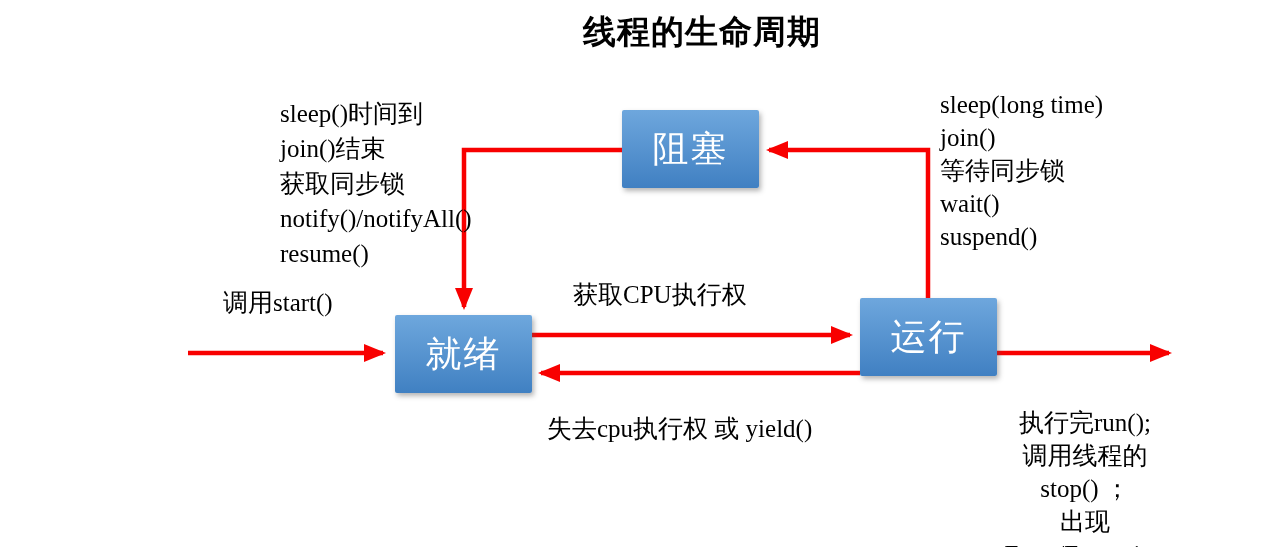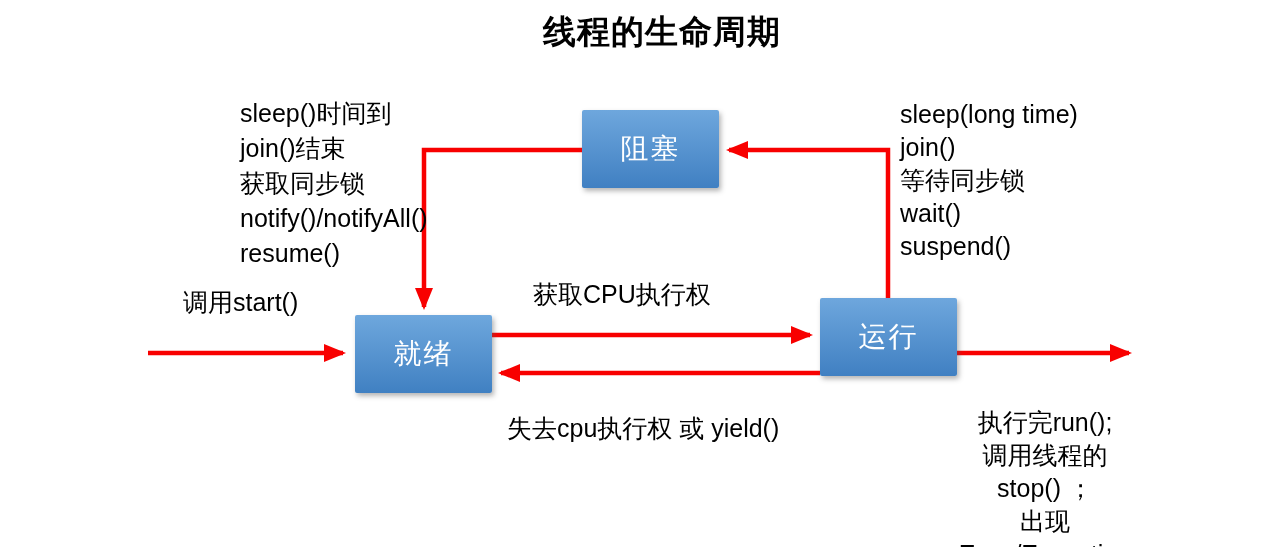--- a/index.html
+++ b/index.html
@@ -2,22 +2,23 @@
 <html style="--arrow: #f80000; --box-top: #6ea7dd; --box-bottom: #4080c2; --box-text: #ffffff; --text: #000000;"><head>
 <meta charset="utf-8">
 <style>
   html,body { margin:0; padding:0; background:#ffffff; }
   .canvas {
     position: relative;
     width: 1132px;
     height: 547px;
     background: #ffffff;
     overflow: hidden;
-    font-family: Liberation Sans, sans-serif;
+    font-family: Liberation Serif, serif;
     color: var(--text, #000000);
+    margin-left: 40px;
   }
   .title {
     position: absolute;
     top: 10px;
     left: 20px;
     width: 1284px;
     margin: 0;
     text-align: center;
     font-size: 33px;
     font-weight: 600;
@@ -44,21 +45,21 @@
     height: 78px;
     display: flex;
     align-items: center;
     justify-content: center;
     background: linear-gradient(180deg, var(--box-top, #6ea7dd) 0%, var(--box-bottom, #4080c2) 100%);
     box-shadow: 2px 3px 5px rgba(90,90,90,0.45);
     border-radius: 2px;
   }
   .node-label {
     color: var(--box-text, #ffffff);
-    font-size: 28px;
+    font-size: 36px;
     letter-spacing: 2px;
   }
   .edge-label {
     position: absolute;
     font-size: 25px;
     color: var(--text, #000000);
     white-space: pre-line;
     line-height: 31px;
   }
   .lh35 { line-height: 35px; }
@@ -100,21 +101,21 @@
   <div class="edge-label" style="left:533px; top:279px;">获取CPU执行权</div>
 
   <div class="edge-label lh35" style="left:240px; top:96px;">sleep()时间到
 join()结束
 获取同步锁
 notify()/notifyAll()
 resume()</div>
 
   <div class="edge-label" style="left:507px; top:413px;">失去cpu执行权 或 yield()</div>
 
-  <div class="edge-label lh33" style="left:900px; top:98px;">sleep(long time)
+  <div class="edge-label lh33" style="left:900px; top:88px;">sleep(long time)
 join()
 等待同步锁
 wait()
 suspend()</div>
 
   <div class="edge-label lh33" style="left:958px; top:406px;text-align:center;">执行完run();
 调用线程的stop() ；
 出现Error/Exception
 且没处理</div>
 

